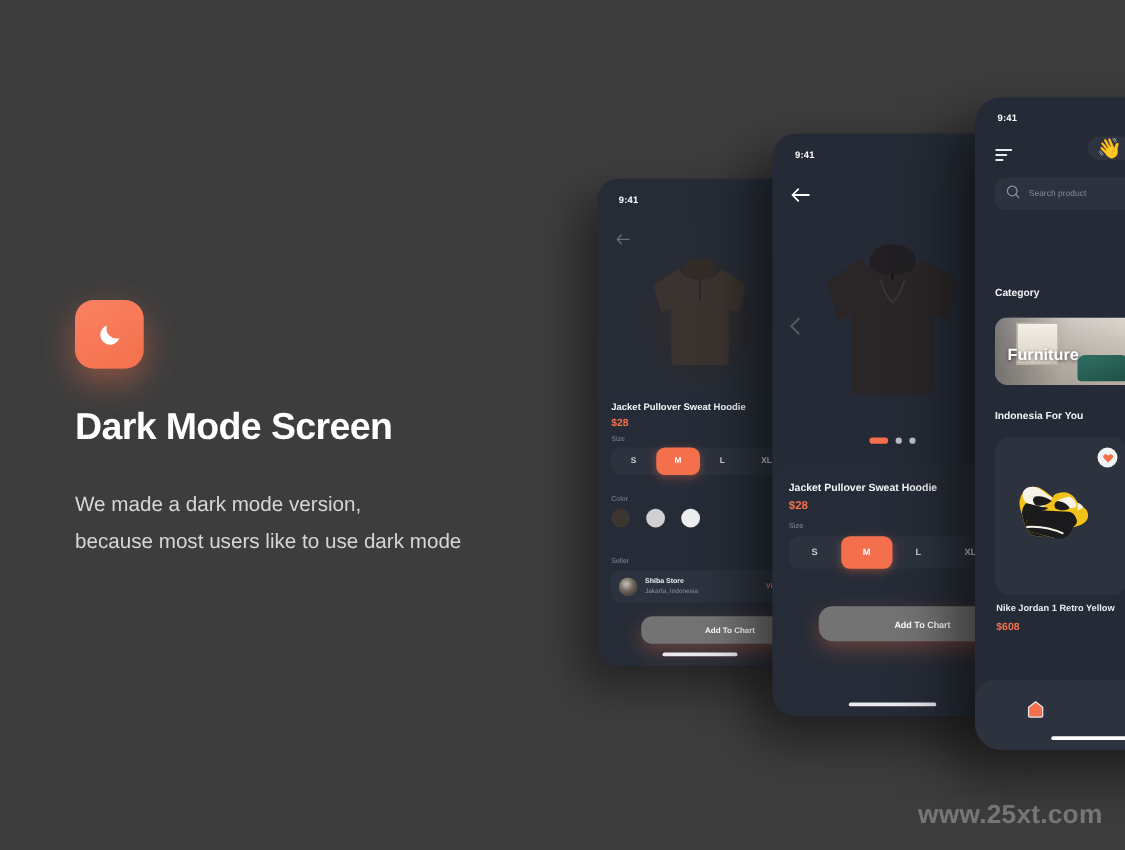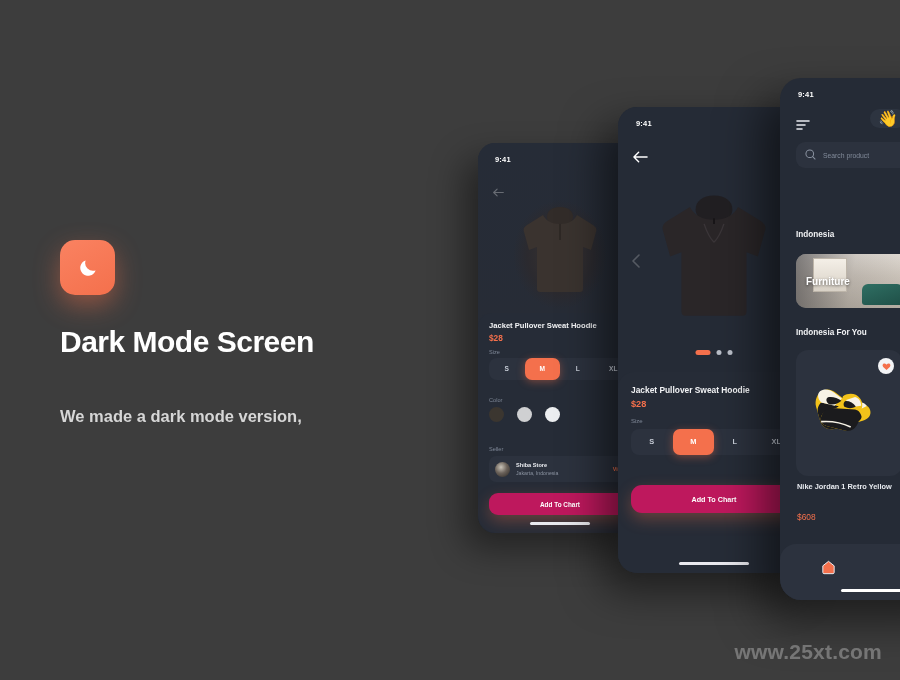--- a/index.html
+++ b/index.html
@@ -24,23 +24,23 @@
     display: flex; align-items: center; justify-content: center;
     box-shadow: 0 10px 26px rgba(244,112,76,.45);
   }
   .hero-badge svg { display:block; }
   .hero-title {
     margin-top: 30px;
     font-size: 30px; font-weight: 700; letter-spacing: -0.5px;
     color: #ffffff; line-height: 1.1;
   }
   .hero-sub {
-    margin-top: 44px;
+    margin-top: 32px;
     font-size: 16.5px; color: #d6d6d6; line-height: 1.78;
-    font-weight: 700;
+    font-weight: 400;
   }
 
   
   .phone {
     position: absolute;
     background: #252b36;
     overflow: hidden;
     color: #fff;
   }
   .phone.p1 {
@@ -105,23 +105,24 @@
     position:absolute; left:11px; top:143px; width:142px; height:26px;
     background:#2c323e; border-radius:7px; display:flex; align-items:center; padding: 0 6px;
   }
   .seller-av { width:15px; height:15px; border-radius:50%; overflow:hidden; flex:none;
     background: radial-gradient(circle at 40% 35%, #c9c3b8 0%, #6b625a 45%, #2a2622 100%); }
   .seller-meta { margin-left:6px; flex:1; min-width:0; }
   .seller-name { font-size:5.6px; font-weight:700; color:#eceef2; }
   .seller-loc { font-size:5.2px; color:#8b93a1; margin-top:1.5px; }
   .seller-link { font-size:5.4px; color:#f4704c; font-weight:600; white-space:nowrap; }
   .cta {
-    position:absolute; background:#be185d; color:#fff; font-weight:700;
+    position:absolute; background:#737373; color:#fff; font-weight:700;
     display:flex; align-items:center; justify-content:center;
     box-shadow: 0 6px 16px rgba(244,112,76,.32);
+    margin-left: 24px;
   }
   .p1 .cta { left:11px; top:180px; width:142px; height:22px; border-radius:9px; font-size:6.4px; }
   .p1 .home-indicator { width: 60px; }
 
   
   .p2 .status-bar { position:absolute; left:18px; top:12px; }
   .p2 .back { position:absolute; left:15px; top:42px; }
   .p2 .stage-img {
     position:absolute; left:0; top:0; width:192px; height:275px; background:#252b36;
   }
@@ -170,32 +171,32 @@
   }
   .cat-photo::before {
     content:""; position:absolute; left:14%; top:8%; width:26%; height:58%;
     background: linear-gradient(180deg,#f4efe7,#d8d1c6); border:1px solid #bdb5a9;
   }
   .cat-photo::after {
     content:""; position:absolute; right:12%; bottom:6%; width:34%; height:38%;
     border-radius: 6px 6px 3px 3px;
     background: linear-gradient(160deg,#2f6f63,#1f4f47);
   }
-  .p3 .cat-name { position:absolute; left:10px; top:22px; font-size:10px; font-weight:700; color:#fff; text-shadow:0 1px 3px rgba(0,0,0,.6); }
+  .p3 .cat-name { position:absolute; left:10px; top:22px; font-size:13px; font-weight:700; color:#fff; text-shadow:0 1px 3px rgba(0,0,0,.6); }
   .p3 .prod-card {
     position:absolute; left:16px; top:272px; width:106px; height:126px;
     background:#2c323e; border-radius:12px;
   }
   .p3 .fav {
     position:absolute; right:8px; top:8px; width:16px; height:16px; border-radius:50%;
     background:#f3f4f6; display:flex; align-items:center; justify-content:center;
   }
   .p3 .shoe { position:absolute; left:50%; top:28px; transform:translateX(-50%); }
   .p3 .prod-name { position:absolute; left:17px; top:403px; width:112px; font-size:7.4px; font-weight:600; color:#e7eaef; line-height:1.55; }
-  .p3 .prod-price { position:absolute; left:17px; top:434px; font-size:8.4px; font-weight:400; color:#f4704c; }
+  .p3 .prod-price { position:absolute; left:17px; top:418px; font-size:8.4px; font-weight:700; color:#f4704c; }
   .p3 .tabbar {
     position:absolute; left:0; bottom:0; width:192px; height:56px;
     background:#2c323e; border-radius:16px 16px 0 0;
     display:flex; align-items:flex-start; padding-top:16px; gap:0;
   }
   .tab { flex:1; display:flex; align-items:center; justify-content:center; }
   .p3 .home-indicator { width:70px; background:#fff; }
 
   
   .wm {
@@ -213,20 +214,21 @@
     <div class="hero-badge">
       <span>
         <svg width="22" height="22" viewBox="0 0 24 24" aria-hidden="true">
           <path d="M20.3 14.6A8.6 8.6 0 0 1 9.4 3.7a8.6 8.6 0 1 0 10.9 10.9z" fill="#ffffff"></path>
         </svg>
       </span>
     </div>
     <div class="hero-title">Dark Mode Screen</div>
     <div class="hero-sub">
       <div>We made a dark mode version,</div>
+      <div>because most users like to use dark mode</div>
     </div>
   </div>
 
   <div class="phone p1">
     <div class="hero-img">
       <span class="hoodie">
         <svg width="82" height="96" viewBox="0 0 82 96" aria-hidden="true">
           <path d="M41 6c-8 0-13 4-13 10 0 5 5 9 13 9s13-4 13-9c0-6-5-10-13-10z" fill="#322c29"></path>
           <path d="M24 14 8 24c-3 2-4 4-3 7l5 18 8-3v42c0 2 1 3 3 3h40c2 0 3-1 3-3V46l8 3 5-18c1-3 0-5-3-7L58 14c-3 6-9 9-17 9s-14-3-17-9z" fill="#3a332f"></path>
           <path d="M41 23v16" stroke="#2a2522" stroke-width="1.4" fill="none"></path>
@@ -340,21 +342,21 @@
     <div class="search">
       <span>
         <svg width="11" height="11" viewBox="0 0 12 12" aria-hidden="true">
           <circle cx="5.2" cy="5.2" r="4.2" stroke="#8b93a1" stroke-width="1.1" fill="none"></circle>
           <path d="M8.4 8.4 11 11" stroke="#8b93a1" stroke-width="1.1" stroke-linecap="round"></path>
         </svg>
       </span>
       <span class="search-ph">Search product</span>
     </div>
 
-    <div class="sec cat">Indonesia</div>
+    <div class="sec cat">Category</div>
     <div class="cat-card">
       <span class="cat-photo"></span>
       <span class="cat-name">Furniture</span>
     </div>
 
     <div class="sec rec">Indonesia For You</div>
 
     <div class="prod-card">
       <span class="fav">
         <svg width="9" height="9" viewBox="0 0 12 11" aria-hidden="true">

